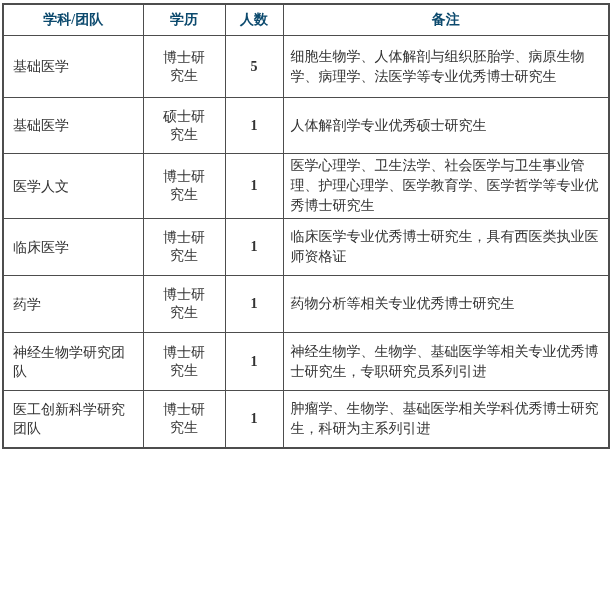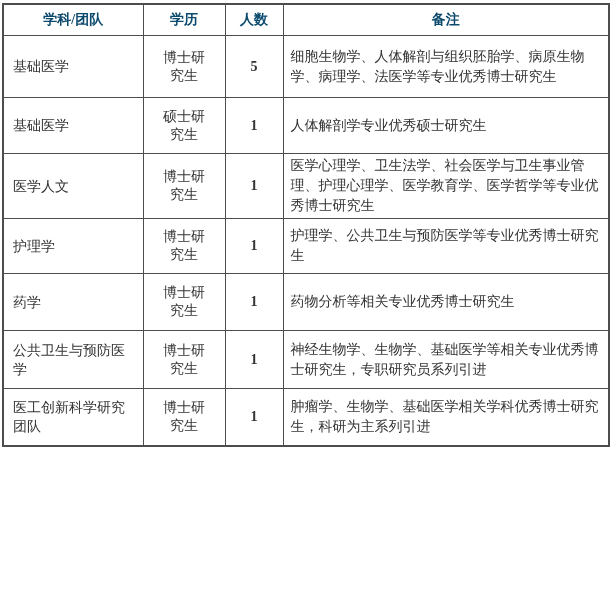--- a/index.html
+++ b/index.html
@@ -88,34 +88,34 @@
         <td class="degree">硕士研究生</td>
         <td class="count">1</td>
         <td class="note">人体解剖学专业优秀硕士研究生</td>
       </tr>
       <tr style="height:65px">
         <td class="subject">医学人文</td>
         <td class="degree">博士研究生</td>
         <td class="count">1</td>
         <td class="note">医学心理学、卫生法学、社会医学与卫生事业管理、护理心理学、医学教育学、医学哲学等专业优秀博士研究生</td>
       </tr>
-      <tr style="height:55px">
-        <td class="subject">护理学</td>
+      <tr style="height:57px">
+        <td class="subject">临床医学</td>
         <td class="degree">博士研究生</td>
         <td class="count">1</td>
-        <td class="note">护理学、公共卫生与预防医学等专业优秀博士研究生</td>
+        <td class="note">临床医学专业优秀博士研究生，具有西医类执业医师资格证</td>
       </tr>
       <tr style="height:57px">
         <td class="subject">药学</td>
         <td class="degree">博士研究生</td>
         <td class="count">1</td>
         <td class="note">药物分析等相关专业优秀博士研究生</td>
       </tr>
       <tr style="height:58px">
-        <td class="subject">公共卫生与预防医学</td>
+        <td class="subject">神经生物学研究团队</td>
         <td class="degree">博士研究生</td>
         <td class="count">1</td>
         <td class="note">神经生物学、生物学、基础医学等相关专业优秀博士研究生，专职研究员系列引进</td>
       </tr>
       <tr style="height:57px">
         <td class="subject">医工创新科学研究团队</td>
         <td class="degree">博士研究生</td>
         <td class="count">1</td>
         <td class="note">肿瘤学、生物学、基础医学相关学科优秀博士研究生，科研为主系列引进</td>
       </tr>

